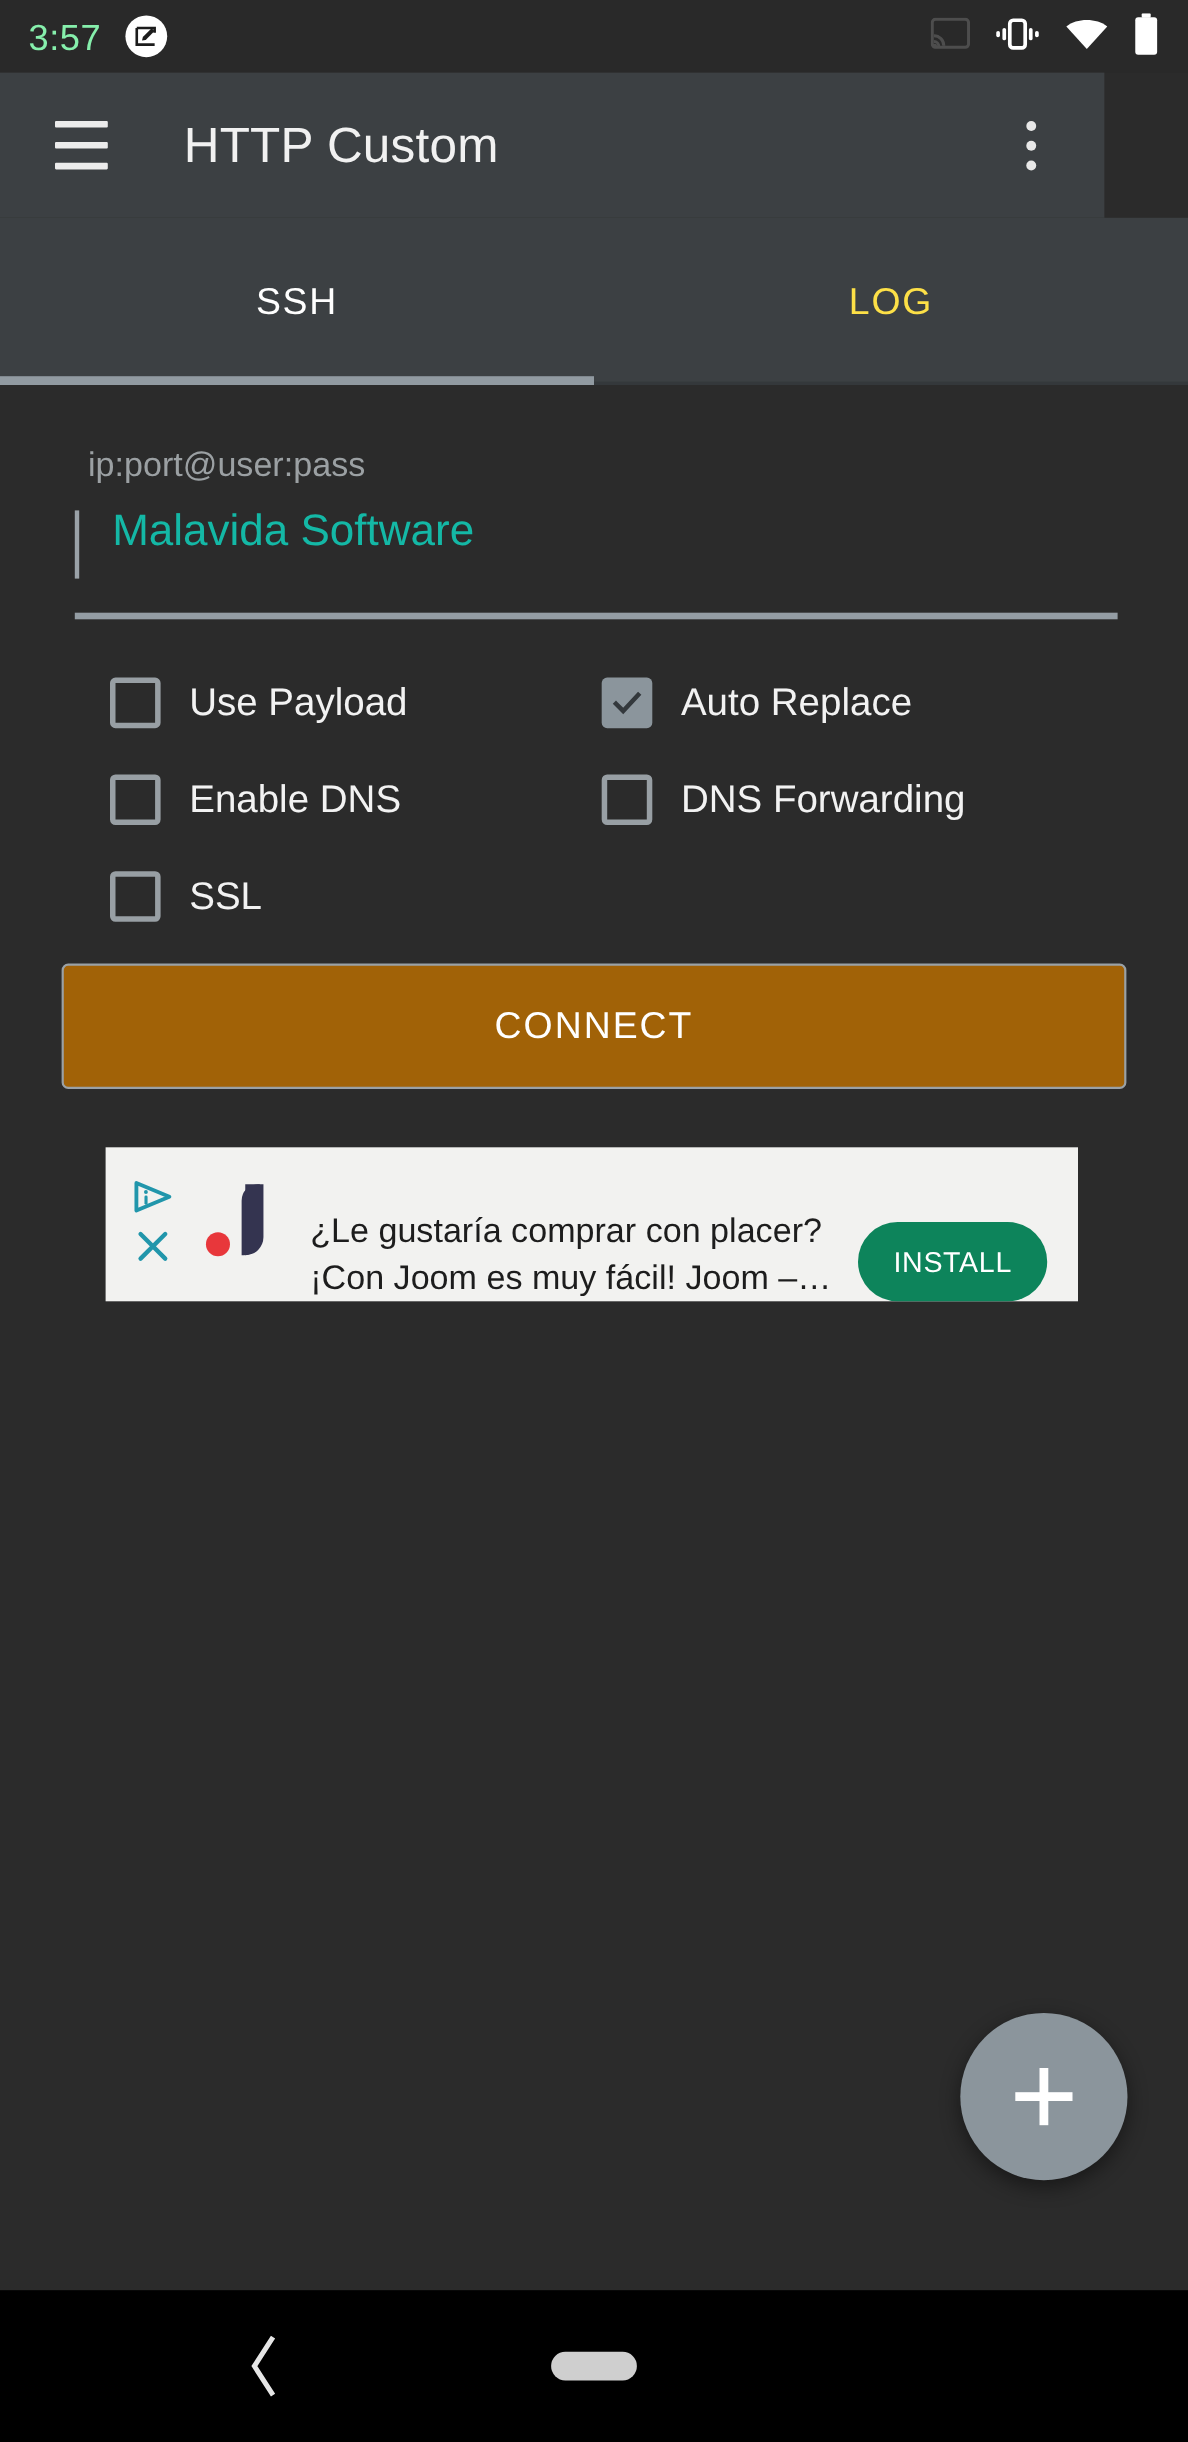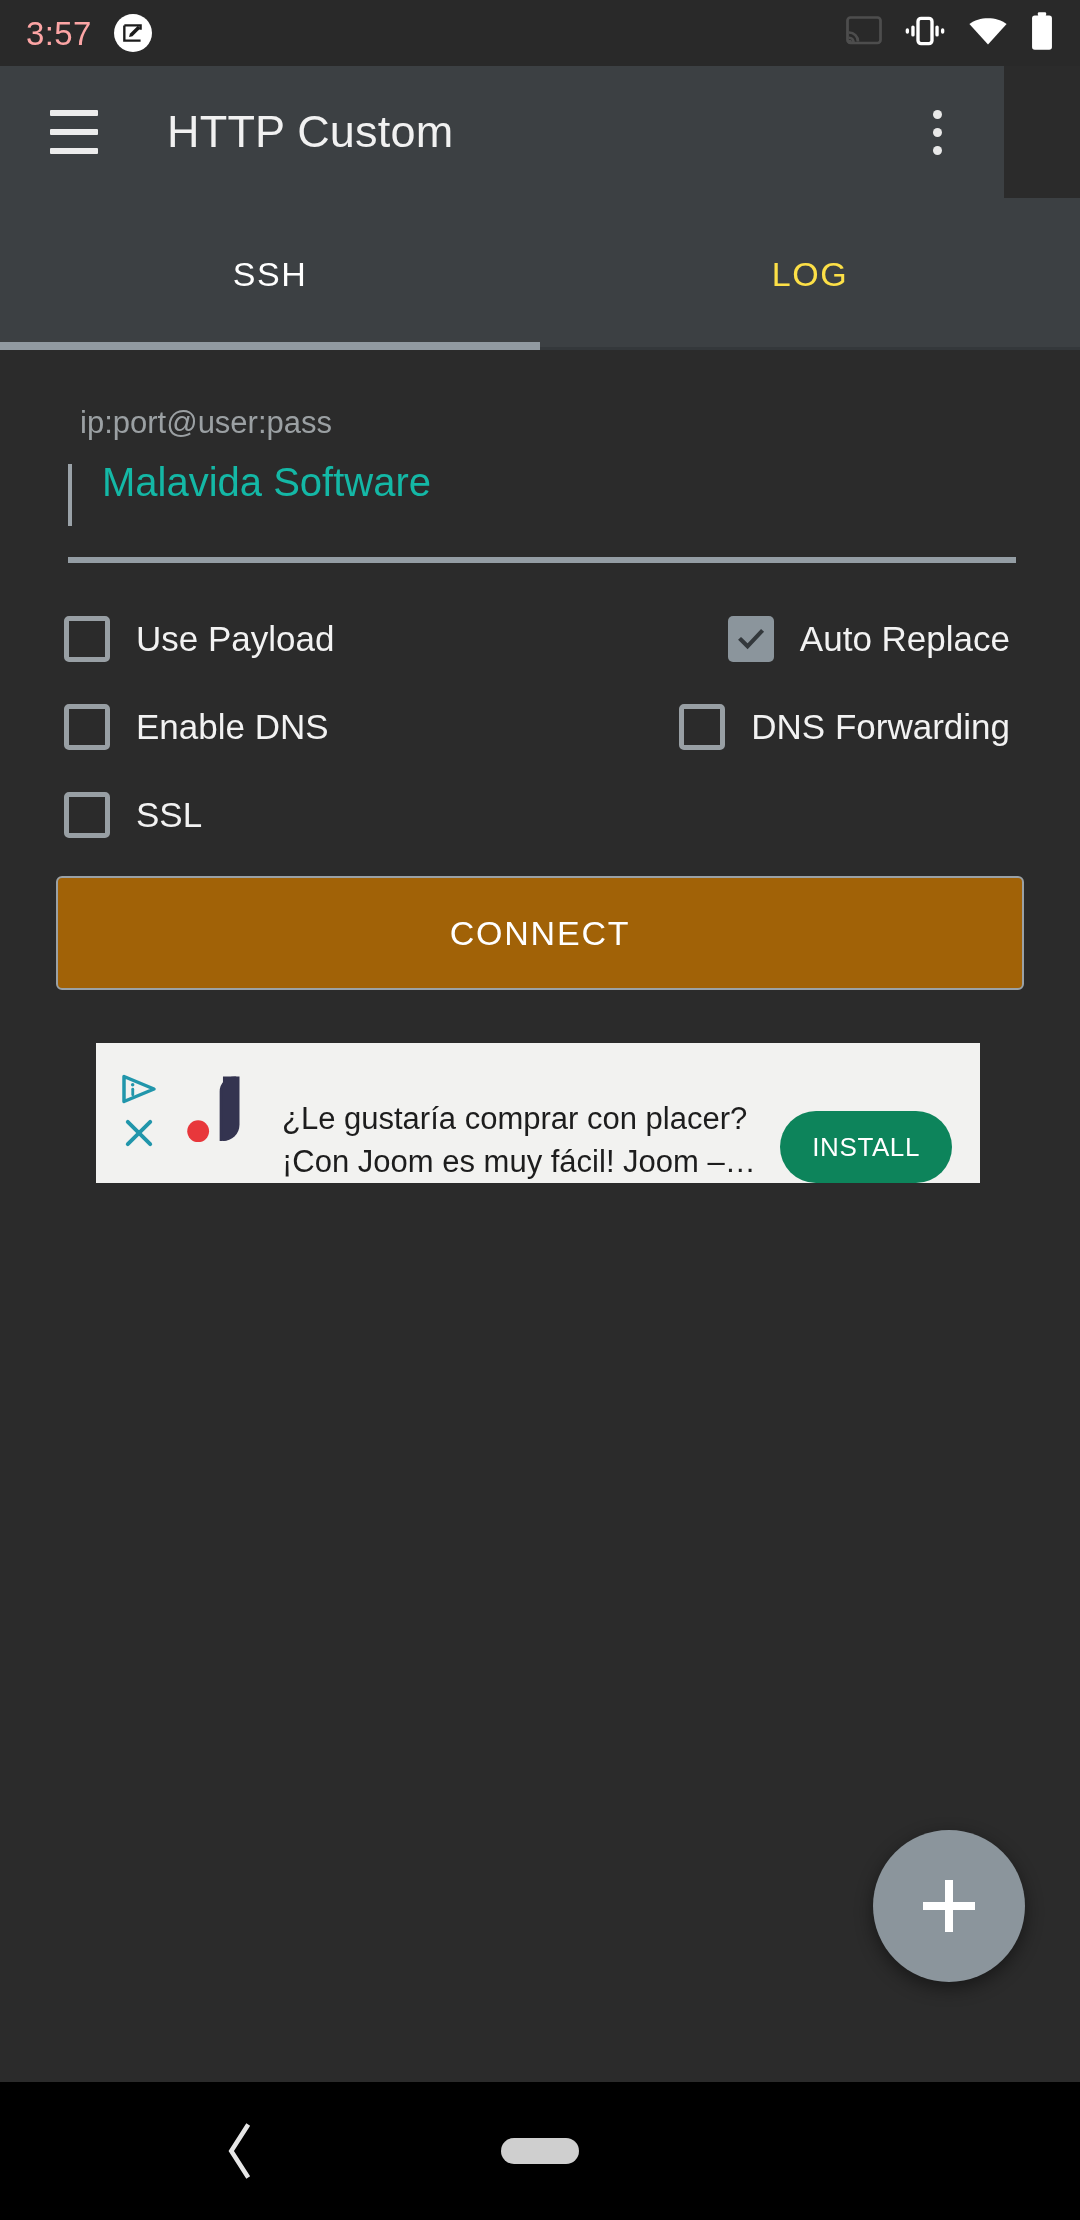--- a/index.html
+++ b/index.html
@@ -31,21 +31,21 @@
     justify-content: space-between;
     padding: 0 26px;
     box-sizing: border-box;
   }
   #status-left {
     display: flex;
     align-items: center;
     gap: 22px;
   }
   #status-clock {
-    color: #fca5a5;
+    color: #86efac;
     font-size: 33px;
     letter-spacing: 0.4px;
     line-height: 1;
   }
   .screenshot-badge {
     width: 38px; height: 38px;
     border-radius: 50%;
     background: #ffffff;
     display: flex; align-items: center; justify-content: center;
   }
@@ -207,22 +207,22 @@
   .cb-row {
     display: flex;
     height: 88px;
     align-items: center;
   }
   .cb-item {
     display: flex;
     align-items: center;
     box-sizing: border-box;
   }
-  .cb-item.col1 { width: 505px; padding-left: 64px; }
-  .cb-item.col2 { width: 505px; padding-left: 42px; justify-content: flex-end; }
+  .cb-item.col1 { width: 505px; padding-left: 100px; }
+  .cb-item.col2 { width: 505px; padding-left: 42px; }
   .cb-box {
     width: 46px;
     height: 46px;
     border-radius: 5px;
     box-sizing: border-box;
     flex: 0 0 auto;
     position: relative;
   }
   .cb-box.off {
     border: 5px solid #989fa4;

